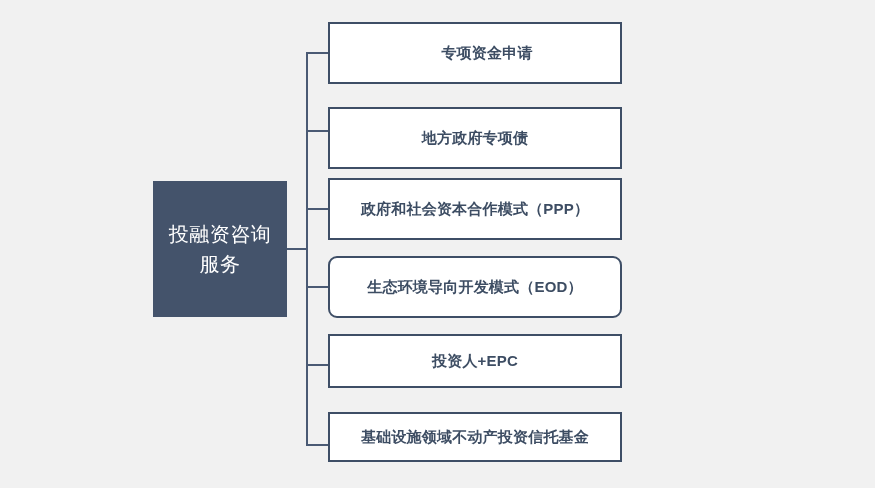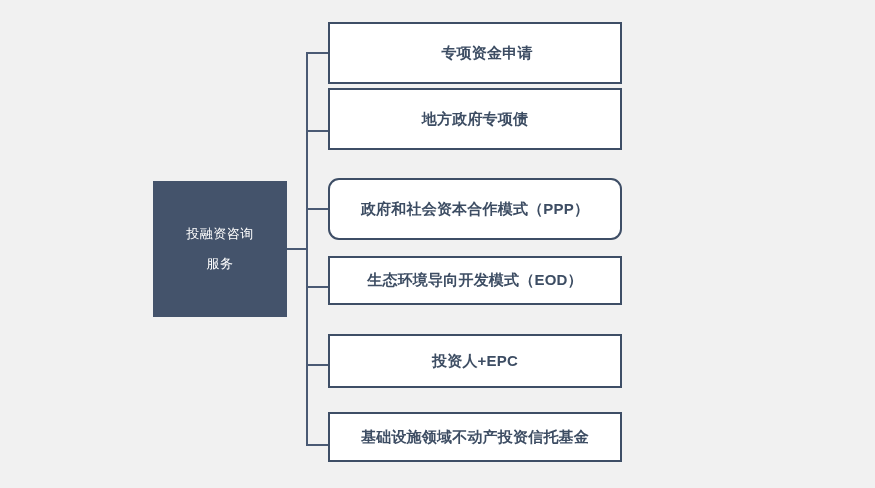--- a/index.html
+++ b/index.html
@@ -10,21 +10,21 @@
     overflow:hidden;
   }
   #canvas{position:relative;width:875px;height:488px;}
 
   
   .root-node{
     position:absolute;
     display:flex;align-items:center;justify-content:center;
     text-align:center;
     color:#ffffff;
-    font-size:13px;
+    font-size:20px;
     font-weight:400;
     line-height:30px;
     letter-spacing:.5px;
     box-sizing:border-box;
     padding:0 6px;
   }
 
   
   .branch-box{
     position:absolute;
@@ -67,29 +67,29 @@
     <div>
       <span>投融资咨询</span><br>
       <span>服务</span>
     </div>
   </div>
 
   <div class="branch-box" style="left:328px;top:22px;width:294px;height:62px;padding-left:24px;">
     <span class="branch-label">专项资金申请</span>
   </div>
 
-  <div class="branch-box" style="left:328px;top:88px;width:294px;height:62px;">
+  <div class="branch-box" style="left:328px;top:107px;width:294px;height:62px;">
     <span class="branch-label">地方政府专项债</span>
   </div>
 
-  <div class="branch-box" style="left:328px;top:178px;width:294px;height:62px;border-radius:11px;">
+  <div class="branch-box" style="left:328px;top:178px;width:294px;height:62px;">
     <span class="branch-label">政府和社会资本合作模式（PPP）</span>
   </div>
 
-  <div class="branch-box" style="left:328px;top:256px;width:294px;height:49px;">
+  <div class="branch-box" style="left:328px;top:256px;width:294px;height:62px;border-radius:9px;">
     <span class="branch-label">生态环境导向开发模式（EOD）</span>
   </div>
 
   <div class="branch-box" style="left:328px;top:334px;width:294px;height:54px;">
     <span class="branch-label">投资人+EPC</span>
   </div>
 
   <div class="branch-box" style="left:328px;top:412px;width:294px;height:50px;">
     <span class="branch-label">基础设施领域不动产投资信托基金</span>
   </div>

